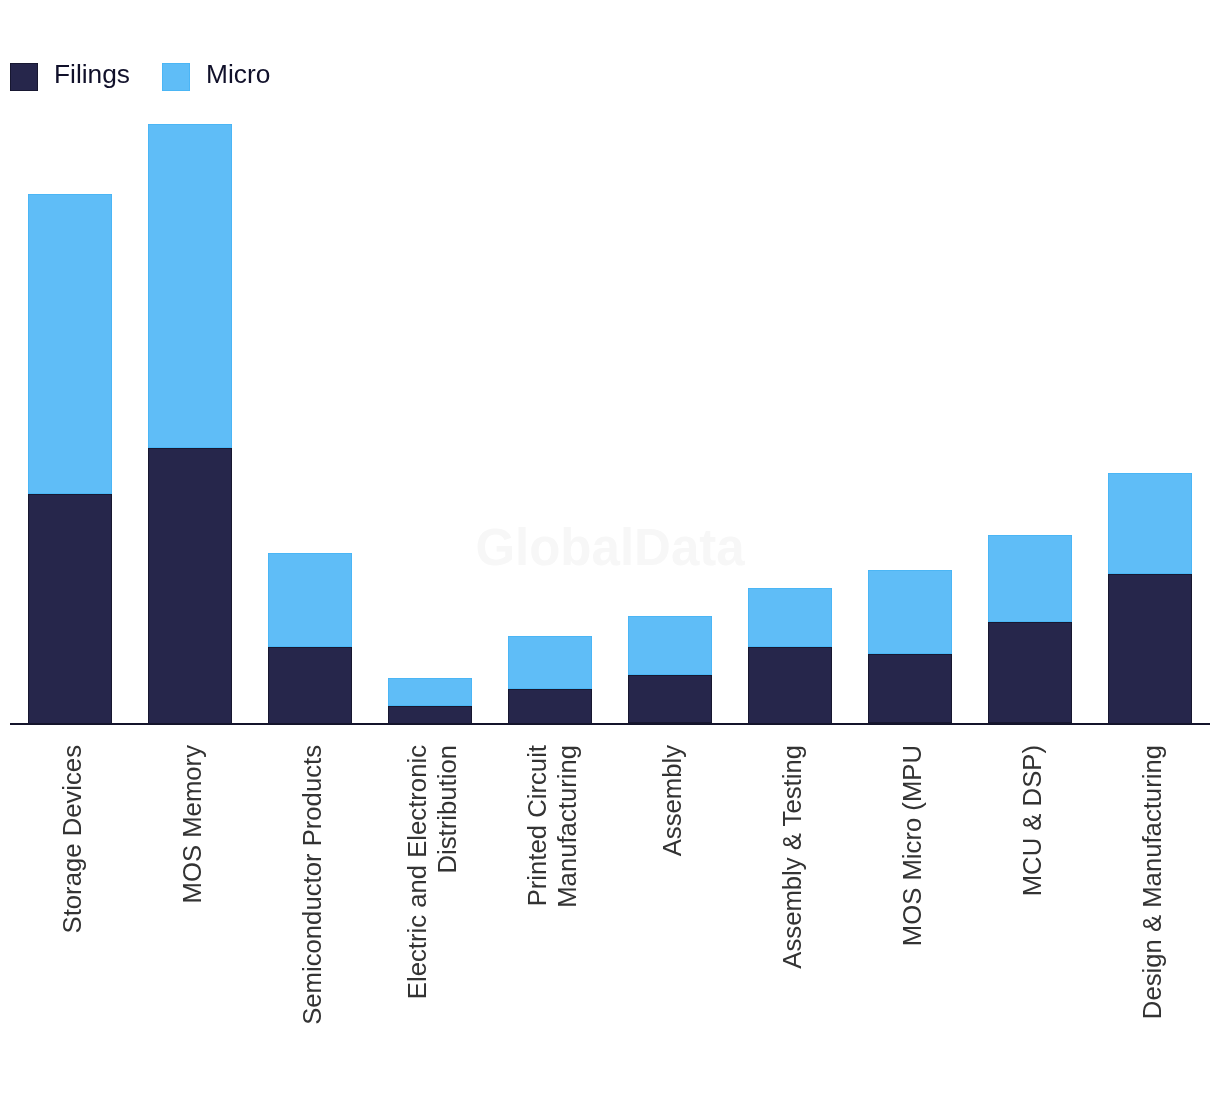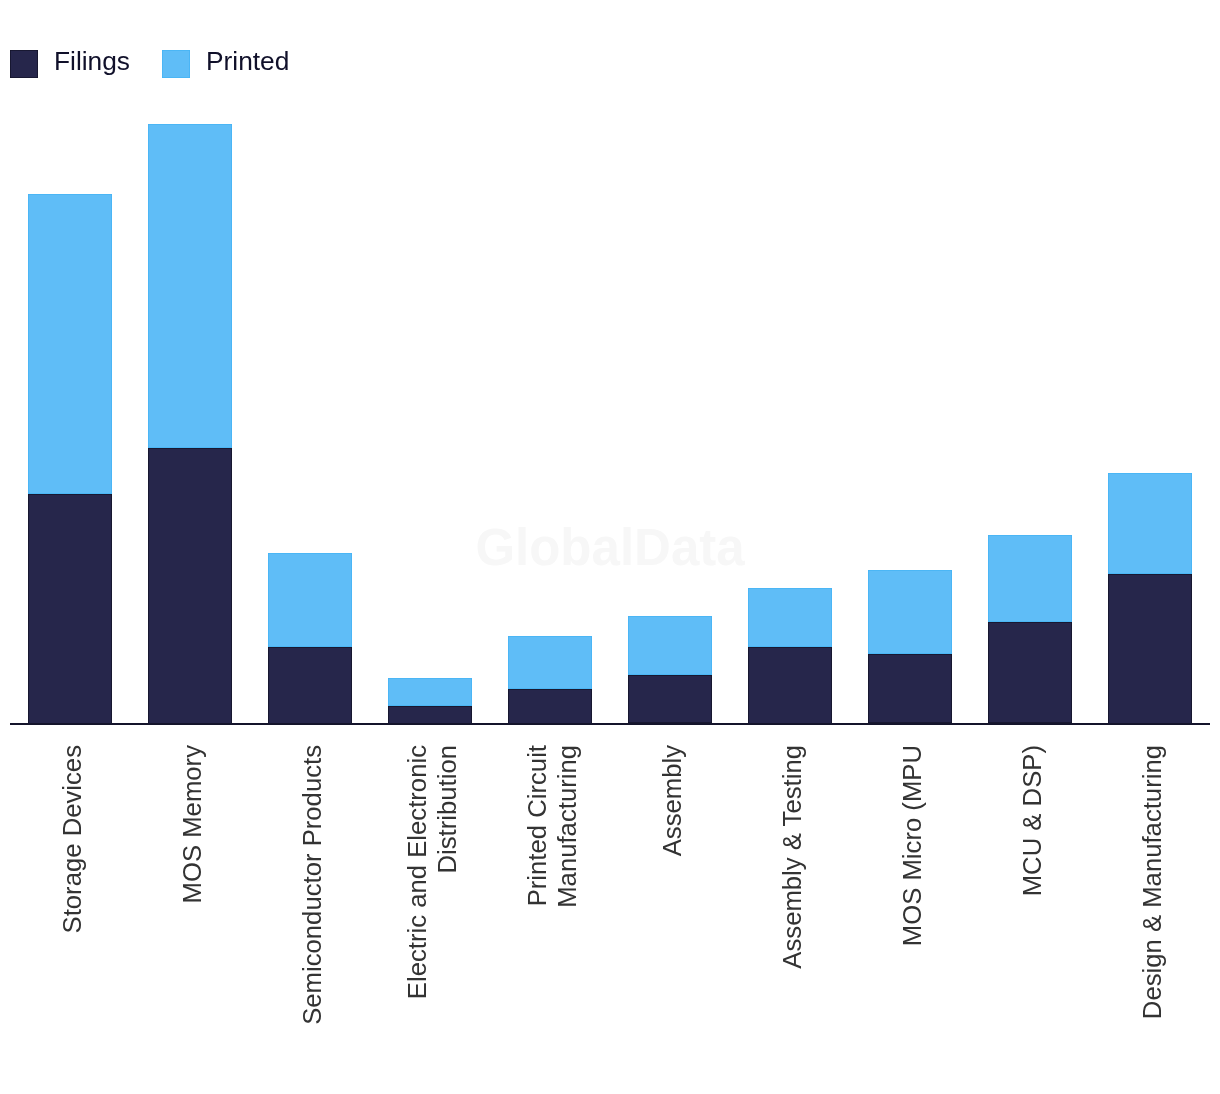--- a/index.html
+++ b/index.html
@@ -18,21 +18,21 @@
     position: relative;
     width: 1220px;
     height: 1094px;
     background: #ffffff;
   }
 
   
   #legend {
     position: absolute;
     left: 0;
-    top: 4px;
+    top: 17px;
     width: 1220px;
     height: 120px;
   }
   .legend-item {
     position: absolute;
     top: 46px;
     height: 28px;
   }
   .legend-item.item-0 { left: 10px; }
   .legend-item.item-1 { left: 162px; }
@@ -132,21 +132,21 @@
 
   <div id="legend">
 
     <div class="legend-item item-0">
       <span class="legend-swatch" style="background: rgb(38, 38, 75);"></span>
       <span class="legend-label">Filings</span>
     </div>
 
     <div class="legend-item item-1">
       <span class="legend-swatch" style="background: rgb(95, 189, 247);"></span>
-      <span class="legend-label">Printed</span>
+      <span class="legend-label">Micro</span>
     </div>
 
   </div>
 
   <div id="watermark" style="color: rgb(247, 247, 247);">GlobalData</div>
 
   <div id="plot">
 
     <div class="bar-group" style="left: 28.2px; width: 83.7px; height: 529.416px;">
       <div class="seg seg-grants" style="background: rgb(95, 189, 247); height: 299.538px;"></div>

